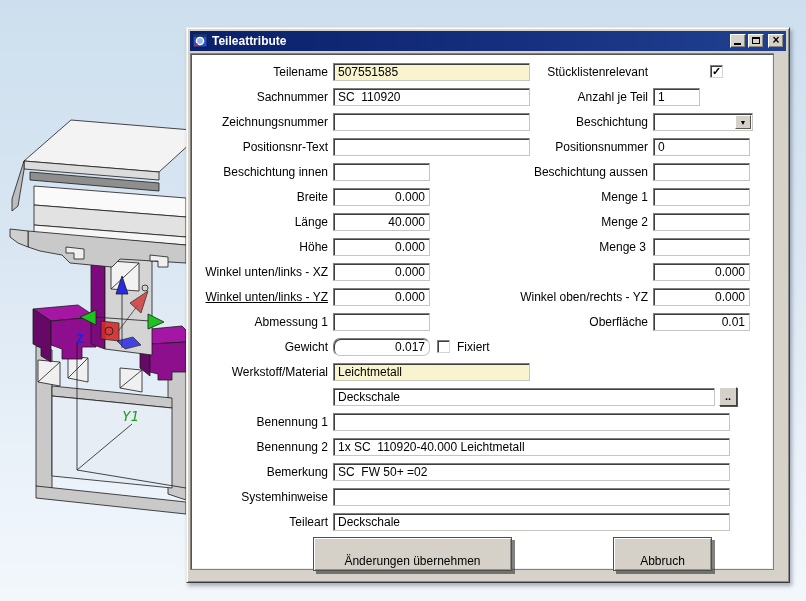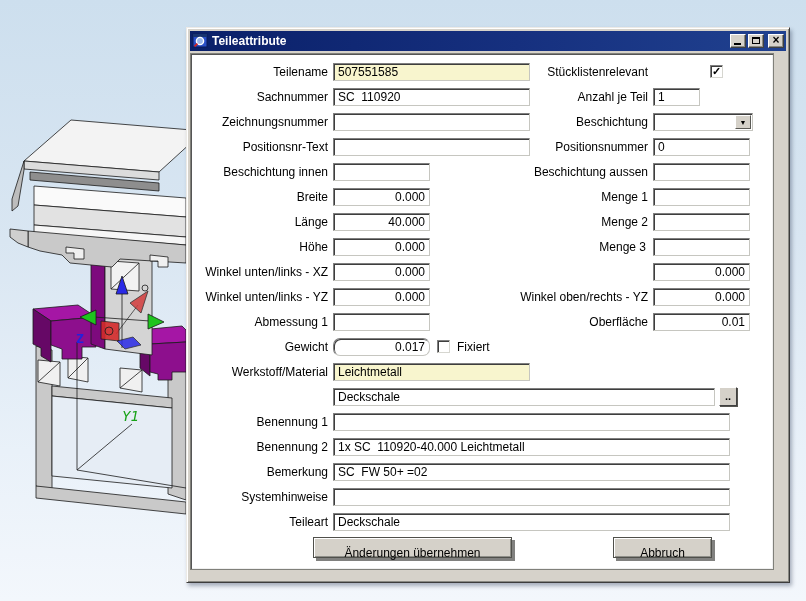--- a/index.html
+++ b/index.html
@@ -67,21 +67,21 @@
   .mini-btn{
     position:absolute;width:18px;height:19px;box-sizing:border-box;padding:0;
     background:#d5d1c9;border:1px solid;border-color:#fff #404040 #404040 #fff;
     box-shadow:1px 1px 0 #55544f;font-size:11px;line-height:9px;font-weight:bold;
     font-family:"Liberation Sans",sans-serif;color:#000;
   }
   .btn{
     position:absolute;height:21px;box-sizing:border-box;background:#d5d1c9;color:#000;
     border:1px solid #50504b;font-size:12px;font-family:"Liberation Sans",sans-serif;
     box-shadow:inset 1px 1px 0 #ffffff, inset -1px -1px 0 #8f8f89, 3px 3px 0 rgba(62,62,58,0.65);
-    padding:8px;
+    padding:16px;
   }
   .btn.apply{left:122px;top:483px;width:199px;}
   .btn.cancel{left:422px;top:483px;width:99px;}
 </style>
 </head>
 <body>
 
 <div class="stage">
 
   <svg class="cad" width="200" height="601" viewBox="0 0 200 601">
@@ -191,21 +191,21 @@
         <div class="flabel" style="left: 5px; top: 109px; width: 132px;">Beschichtung innen</div>
         <div class="field" style="left: 142px; top: 109px; width: 97px;"></div>
         <div class="flabel" style="left: 5px; top: 134px; width: 132px;">Breite</div>
         <div class="field right" style="left: 142px; top: 134px; width: 97px;">0.000</div>
         <div class="flabel" style="left: 5px; top: 159px; width: 132px;">Länge</div>
         <div class="field right" style="left: 142px; top: 159px; width: 97px;">40.000</div>
         <div class="flabel" style="left: 5px; top: 184px; width: 132px;">Höhe</div>
         <div class="field right" style="left: 142px; top: 184px; width: 97px;">0.000</div>
         <div class="flabel" style="left: 5px; top: 209px; width: 132px;">Winkel unten/links - XZ</div>
         <div class="field right" style="left: 142px; top: 209px; width: 97px;">0.000</div>
-        <div class="flabel" style="left: 5px; top: 234px; width: 132px;">Winkel unten/links - YZ</div>
+        <div class="flabel" style="left: 5px; top: 234px; width: 132px; text-decoration: underline;">Winkel unten/links - YZ</div>
         <div class="field right" style="left: 142px; top: 234px; width: 97px;">0.000</div>
         <div class="flabel" style="left: 5px; top: 259px; width: 132px;">Abmessung 1</div>
         <div class="field" style="left: 142px; top: 259px; width: 97px;"></div>
         <div class="flabel" style="left: 5px; top: 284px; width: 132px;">Gewicht</div>
         <div class="field right" style="left: 142px; top: 284px; width: 97px; border-radius: 7px;">0.017</div>
         <div class="flabel" style="left: 5px; top: 309px; width: 132px;">Werkstoff/Material</div>
         <div class="field yellow" style="left: 142px; top: 309px; width: 197px;">Leichtmetall</div>
         <div class="field" style="left: 142px; top: 334px; width: 382px;">Deckschale</div>
         <button class="mini-btn" style="left: 528px; top: 333px;">..</button>
         <div class="flabel" style="left: 5px; top: 359px; width: 132px;">Benennung 1</div>

